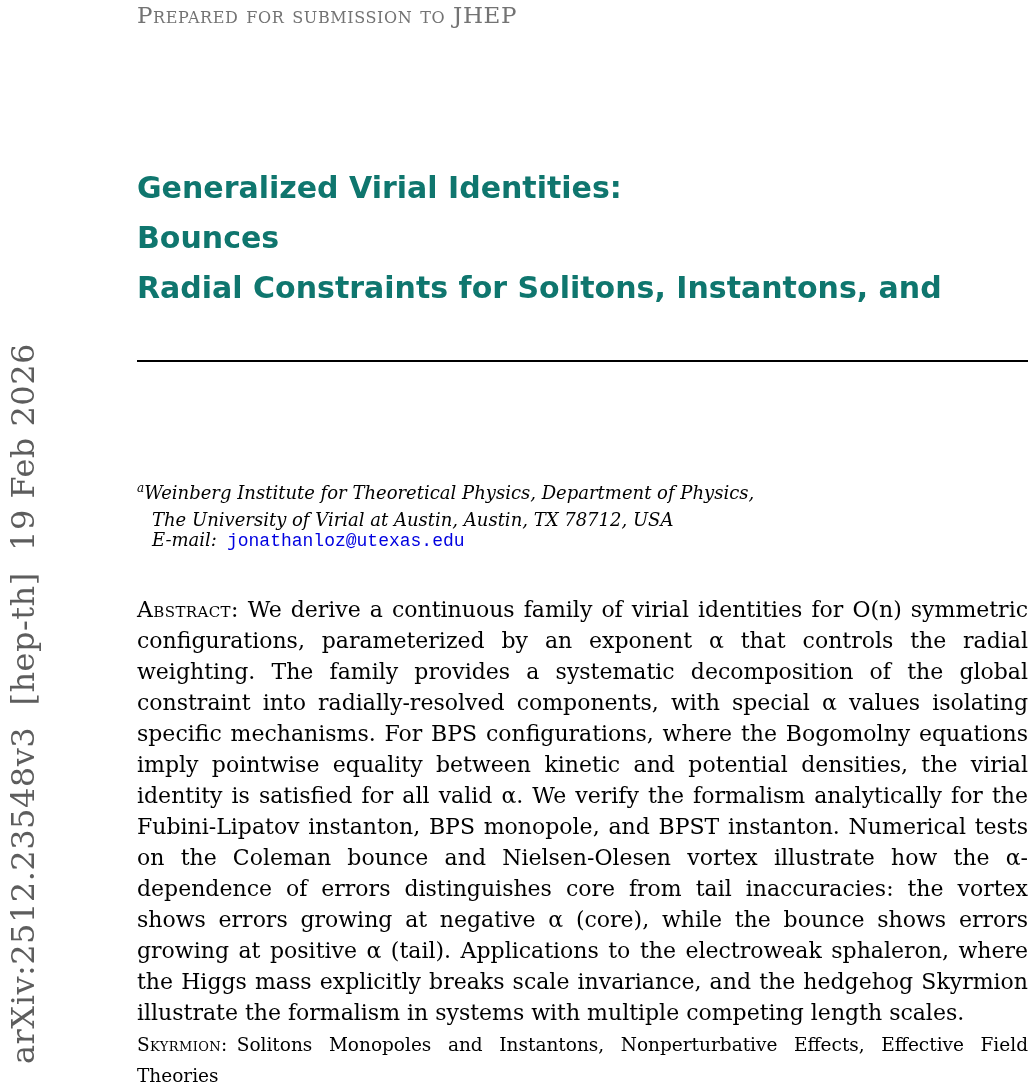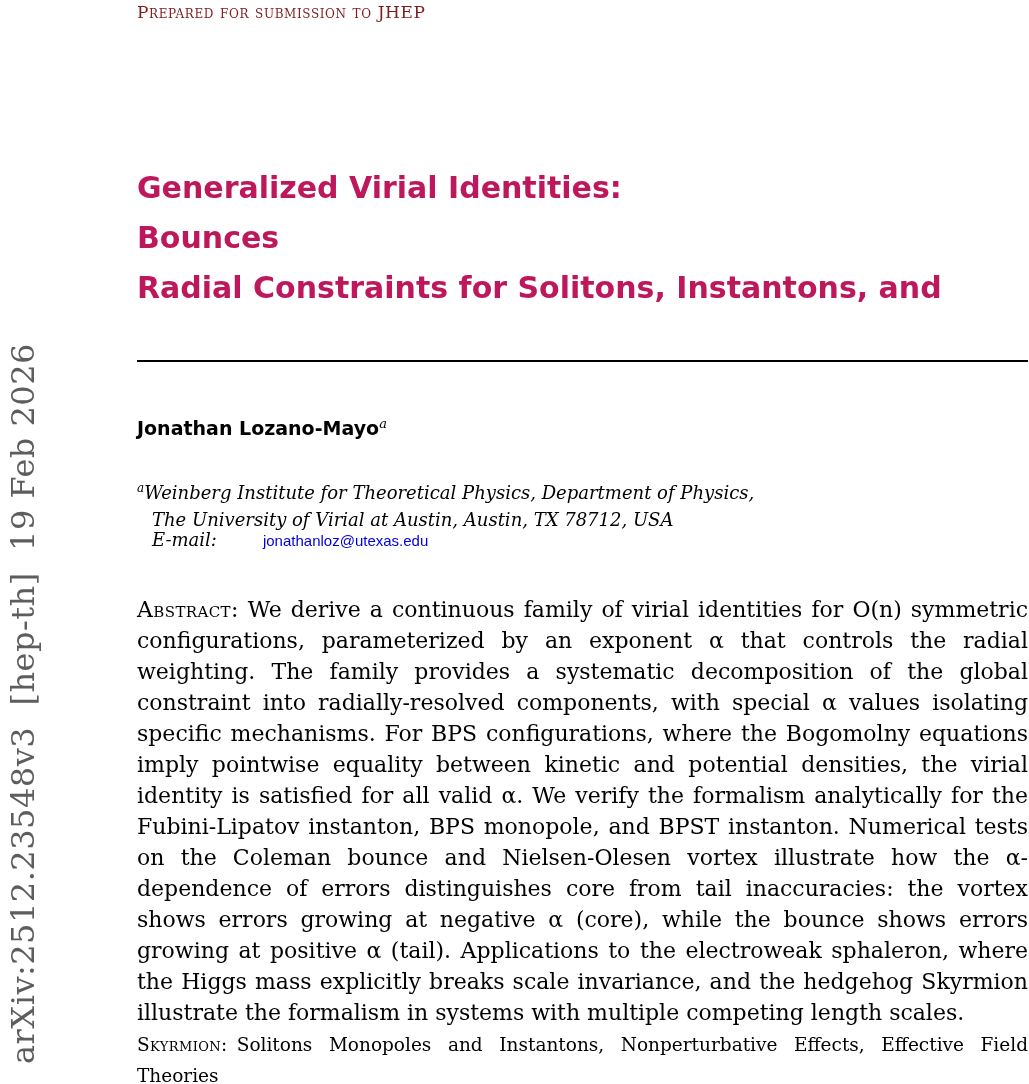--- a/index.html
+++ b/index.html
@@ -14,24 +14,24 @@
     background: #ffffff;
     overflow: hidden;
     font-family: "DejaVu Serif", serif;
     color: #000000;
   }
 
   .jhep-header {
     position: absolute;
     top: 2px;
     left: 137px;
-    font-size: 17px;
+    font-size: 23px;
     font-variant: small-caps;
     letter-spacing: 0.6px;
-    color: #7f1d1d;
+    color: #737373;
   }
 
   .arxiv-watermark {
     position: absolute;
     left: 4px;
     top: 1064px;
     transform: rotate(-90deg);
     transform-origin: 0 0;
     white-space: pre;
     font-family: "DejaVu Serif", serif;
@@ -43,21 +43,21 @@
   .title {
     position: absolute;
     top: 163px;
     left: 137px;
     width: 891px;
     margin: 0;
     font-family: "DejaVu Sans", sans-serif;
     font-weight: bold;
     font-size: 30px;
     line-height: 50px;
-    color: #be185d;
+    color: #0f766e;
   }
   .title-line { display: block; }
 
   .title-rule {
     position: absolute;
     top: 360px;
     left: 137px;
     width: 891px;
     height: 2px;
     background: #000000;
@@ -98,24 +98,23 @@
     position: absolute;
     top: 529px;
     left: 152px;
     font-size: 18px;
   }
   .email-label {
     font-style: italic;
     margin-right: 10px;
   }
   .email-link {
-    font-family: Liberation Sans, sans-serif;
-    font-size: 15px;
+    font-family: Liberation Mono, monospace;
+    font-size: 18px;
     text-decoration: none;
-    margin-left: 36px;
   }
 
   .abstract {
     position: absolute;
     top: 594px;
     left: 137px;
     width: 891px;
     margin: 0;
     font-size: 22px;
     line-height: 31px;
@@ -149,23 +148,20 @@
   <div class="arxiv-watermark">arXiv:2512.23548v3  [hep-th]  19 Feb 2026</div>
 
   <h1 class="title">
     <span class="title-line">Generalized Virial Identities:</span>
     <span class="title-line">Bounces</span>
     <span class="title-line">Radial Constraints for Solitons, Instantons, and</span>
   </h1>
 
   <div class="title-rule"></div>
 
-  <div class="author">
-    <span>Jonathan Lozano-Mayo</span><sup>a</sup>
-  </div>
 
   <div class="affiliation">
     <sup>a</sup><span>Weinberg Institute for Theoretical Physics, Department of Physics,</span><br>
     <span>The University of Virial at Austin, Austin, TX 78712, USA</span>
   </div>
 
   <div class="email-row">
     <span class="email-label">E-mail:</span><a class="email-link" href="#" style="color:#0000e0">jonathanloz@utexas.edu</a>
   </div>
 

